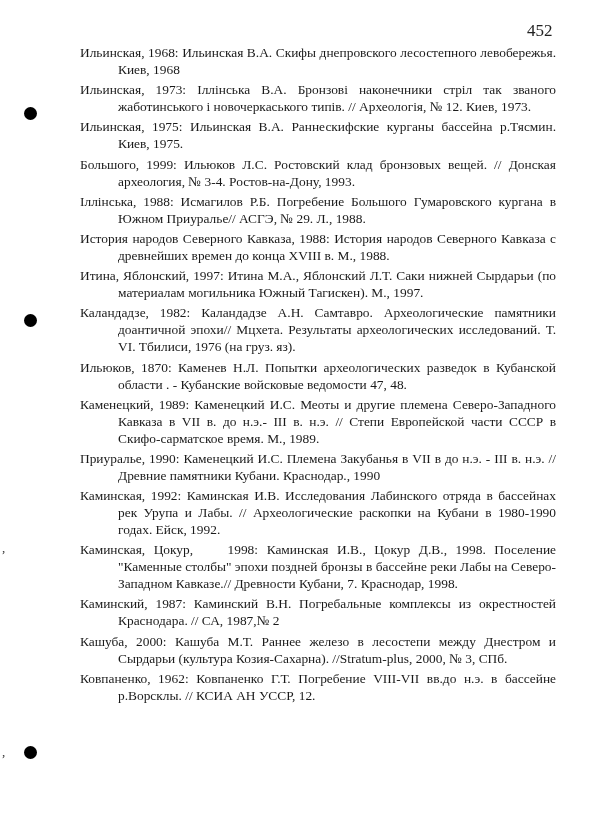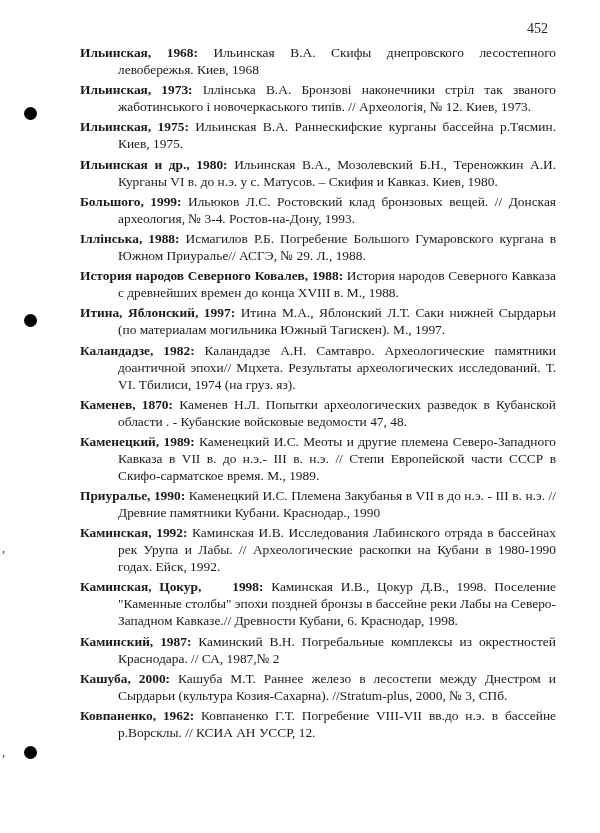--- a/index.html
+++ b/index.html
@@ -12,39 +12,39 @@
       height: 833px;
       position: relative;
       overflow: hidden;
       font-family: "Liberation Serif", "DejaVu Serif", serif;
       color: #1a1a1a;
     }
     .page-number {
       position: absolute;
       top: 21px;
       left: 527px;
-      font-size: 14px;
+      font-size: 17px;
       color: #222;
     }
     .bib-list {
       position: absolute;
       top: 44px;
       left: 80px;
       width: 476px;
     }
     .entry {
       font-size: 13.4px;
       line-height: 17px;
       text-align: justify;
       padding-left: 38px;
       text-indent: -38px;
       margin-bottom: 3.2px;
     }
     .entry .key {
-      font-weight: bold;
+      font-weight: normal;
     }
     .margin-dot {
       position: absolute;
       width: 13px;
       height: 13px;
       border-radius: 50%;
       background: #000;
     }
     .margin-comma {
       position: absolute;
@@ -61,28 +61,27 @@
 <div class="margin-dot" style="left:24px; top:107px;"></div>
 <div class="margin-dot" style="left:24px; top:314px;"></div>
 <div class="margin-dot" style="left:24px; top:746px;"></div>
 <div class="margin-comma" style="left:2px; top:540px;">,</div>
 <div class="margin-comma" style="left:2px; top:744px;">,</div>
 
 <div class="bib-list">
   <div class="entry"><span class="key">Ильинская, 1968:</span> <span>Ильинская В.А. Скифы днепровского лесостепного левобережья. Киев, 1968</span></div>
   <div class="entry"><span class="key">Ильинская, 1973:</span> <span>Іллінська В.А. Бронзові наконечники стріл так званого жаботинського і новочеркаського типів. // Археологія, № 12. Киев, 1973.</span></div>
   <div class="entry"><span class="key">Ильинская, 1975:</span> <span>Ильинская В.А. Раннескифские курганы бассейна р.Тясмин. Киев, 1975.</span></div>
-  <div class="entry"><span class="key">Ильинская и др., 1980:</span> <span>Ильинская В.А., Мозолевский Б.Н., Тереножкин А.И. Курганы VI в. до н.э. у с. Матусов. – Скифия и Кавказ. Киев, 1980.</span></div>
   <div class="entry"><span class="key">Большого, 1999:</span> <span>Ильюков Л.С. Ростовский клад бронзовых вещей. // Донская археология, № 3-4. Ростов-на-Дону, 1993.</span></div>
   <div class="entry"><span class="key">Іллінська, 1988:</span> <span>Исмагилов Р.Б. Погребение Большого Гумаровского кургана в Южном Приуралье// АСГЭ, № 29. Л., 1988.</span></div>
-  <div class="entry"><span class="key">История народов Северного Ковалев, 1988:</span> <span>История народов Северного Кавказа с древнейших времен до конца XVIII в. М., 1988.</span></div>
+  <div class="entry"><span class="key">История народов Северного Кавказа, 1988:</span> <span>История народов Северного Кавказа с древнейших времен до конца XVIII в. М., 1988.</span></div>
   <div class="entry"><span class="key">Итина, Яблонский, 1997:</span> <span>Итина М.А., Яблонский Л.Т. Саки нижней Сырдарьи (по материалам могильника Южный Тагискен). М., 1997.</span></div>
-  <div class="entry"><span class="key">Каландадзе, 1982:</span> <span>Каландадзе А.Н. Самтавро. Археологические памятники доантичной эпохи// Мцхета. Результаты археологических исследований. Т. VI. Тбилиси, 1974 (на груз. яз).</span></div>
-  <div class="entry"><span class="key">Каменев, 1870:</span> <span>Каменев Н.Л. Попытки археологических разведок в Кубанской области . - Кубанские войсковые ведомости 47, 48.</span></div>
+  <div class="entry"><span class="key">Каландадзе, 1982:</span> <span>Каландадзе А.Н. Самтавро. Археологические памятники доантичной эпохи// Мцхета. Результаты археологических исследований. Т. VI. Тбилиси, 1976 (на груз. яз).</span></div>
+  <div class="entry"><span class="key">Ильюков, 1870:</span> <span>Каменев Н.Л. Попытки археологических разведок в Кубанской области . - Кубанские войсковые ведомости 47, 48.</span></div>
   <div class="entry"><span class="key">Каменецкий, 1989:</span> <span>Каменецкий И.С. Меоты и другие племена Северо-Западного Кавказа в VII в. до н.э.- III в. н.э. // Степи Европейской части СССР в Скифо-сарматское время. М., 1989.</span></div>
   <div class="entry"><span class="key">Приуралье, 1990:</span> <span>Каменецкий И.С. Племена Закубанья в VII в до н.э. - III в. н.э. // Древние памятники Кубани. Краснодар., 1990</span></div>
   <div class="entry"><span class="key">Каминская, 1992:</span> <span>Каминская И.В. Исследования Лабинского отряда в бассейнах рек Урупа и Лабы. // Археологические раскопки на Кубани в 1980-1990 годах. Ейск, 1992.</span></div>
-  <div class="entry"><span class="key" style="white-space:pre;">Каминская, Цокур,    1998:</span> <span>Каминская И.В., Цокур Д.В., 1998. Поселение "Каменные столбы" эпохи поздней бронзы в бассейне реки Лабы на Северо-Западном Кавказе.// Древности Кубани, 6. Краснодар, 1998.</span></div>
+  <div class="entry"><span class="key" style="white-space:pre;">Каминская, Цокур,    1998:</span> <span>Каминская И.В., Цокур Д.В., 1998. Поселение "Каменные столбы" эпохи поздней бронзы в бассейне реки Лабы на Северо-Западном Кавказе.// Древности Кубани, 7. Краснодар, 1998.</span></div>
   <div class="entry"><span class="key">Каминский, 1987:</span> <span>Каминский В.Н. Погребальные комплексы из окрестностей Краснодара. // СА, 1987,№ 2</span></div>
   <div class="entry"><span class="key">Кашуба, 2000:</span> <span>Кашуба М.Т. Раннее железо в лесостепи между Днестром и Сырдарьи (культура Козия-Сахарна). //Stratum-plus, 2000, № 3, СПб.</span></div>
   <div class="entry"><span class="key">Ковпаненко, 1962:</span> <span>Ковпаненко Г.Т. Погребение VIII-VII вв.до н.э. в бассейне р.Ворсклы. // КСИА АН УССР, 12.</span></div>
 
 </div>
 
 </body></html>

